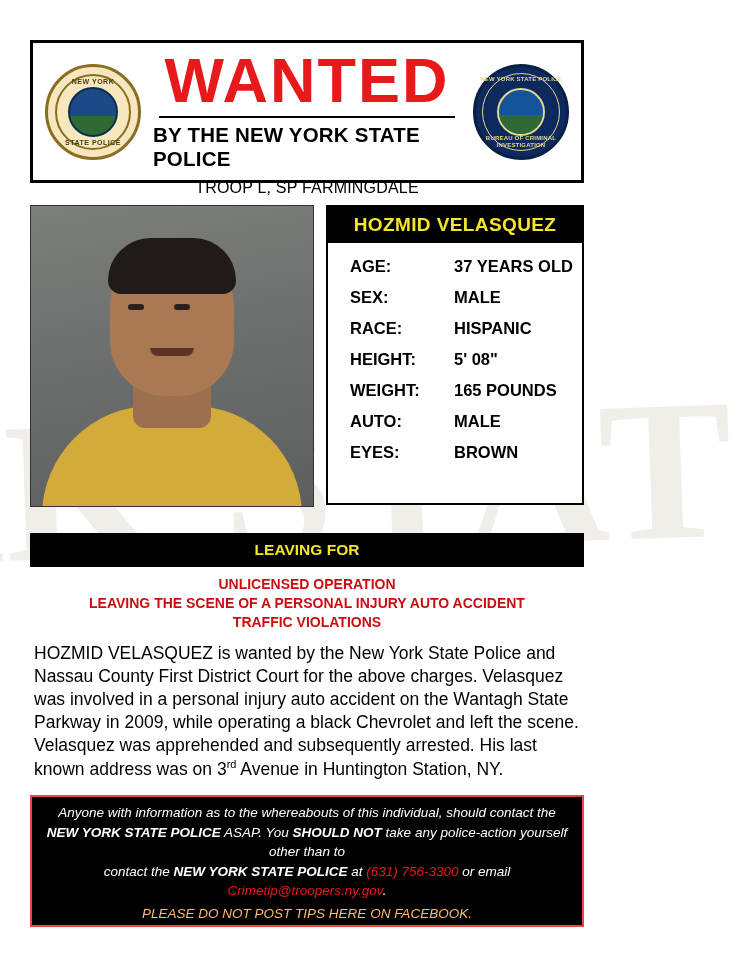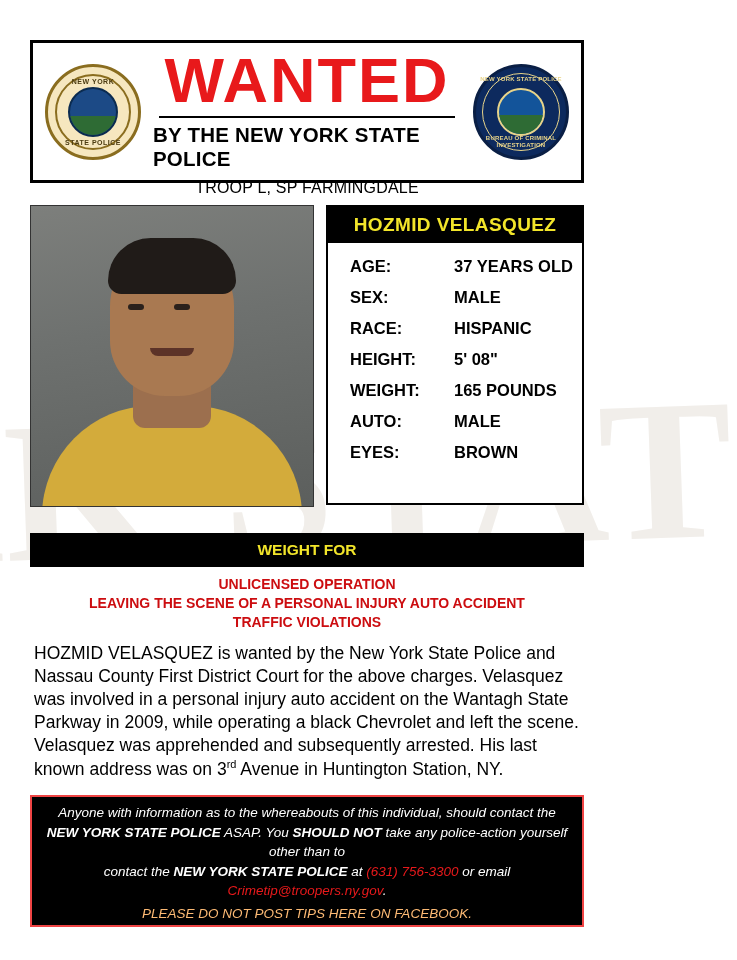--- a/index.html
+++ b/index.html
@@ -427,21 +427,21 @@
         </div>
         <div class="detail-row">
           <div class="detail-label">EYES:</div>
           <div class="detail-value">BROWN</div>
         </div>
 
       </div>
     </div>
   </div>
 
-  <div class="wanted-for-bar">WEIGHT FOR</div>
+  <div class="wanted-for-bar">LEAVING FOR</div>
 
   <div class="charges">
     <div>UNLICENSED OPERATION</div>
     <div>LEAVING THE SCENE OF A PERSONAL INJURY AUTO ACCIDENT</div>
     <div>TRAFFIC VIOLATIONS</div>
   </div>
 
   <div class="narrative">
     <span>HOZMID VELASQUEZ is wanted by the New York State Police and Nassau County First District Court for the above charges. Velasquez was involved in a personal injury auto accident on the Wantagh State Parkway in 2009, while operating a black Chevrolet and left the scene. Velasquez was apprehended and subsequently arrested. His last known address was on 3</span><sup>rd</sup><span> Avenue in Huntington Station, NY.</span>
   </div>

